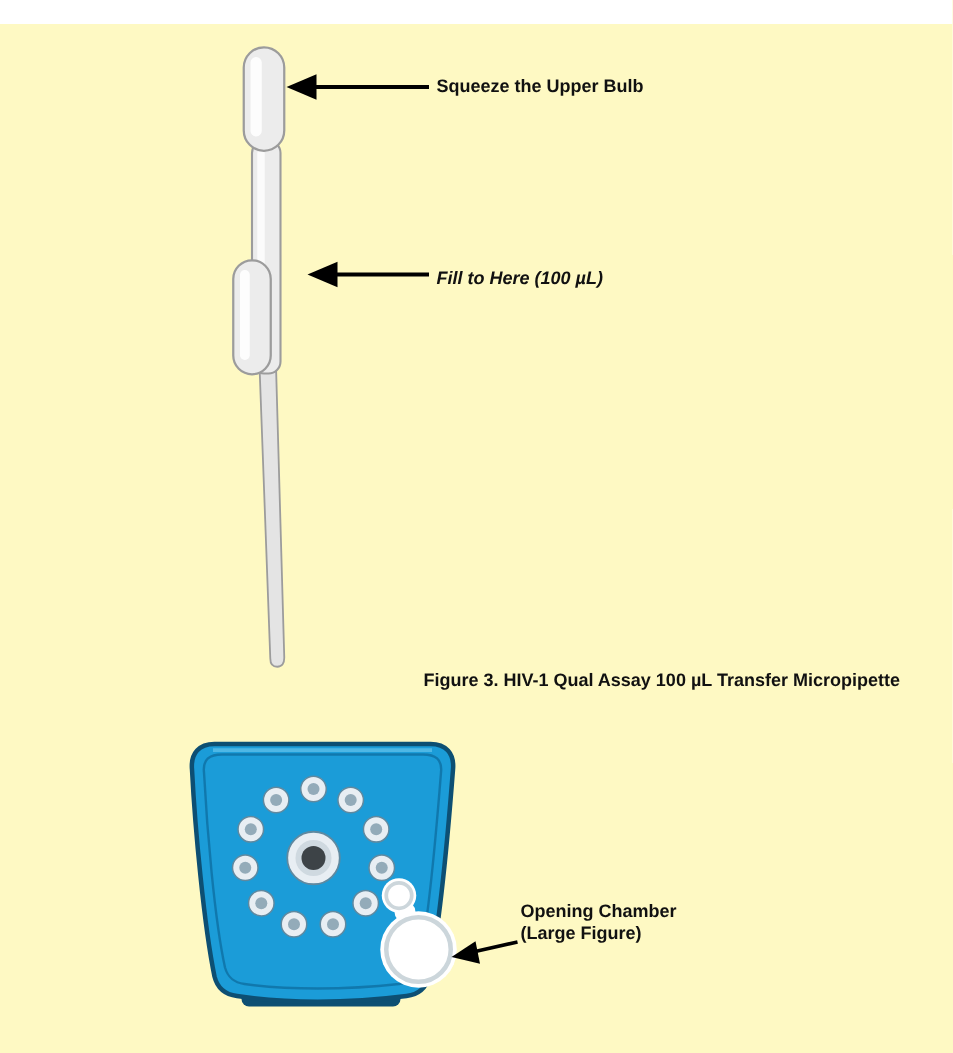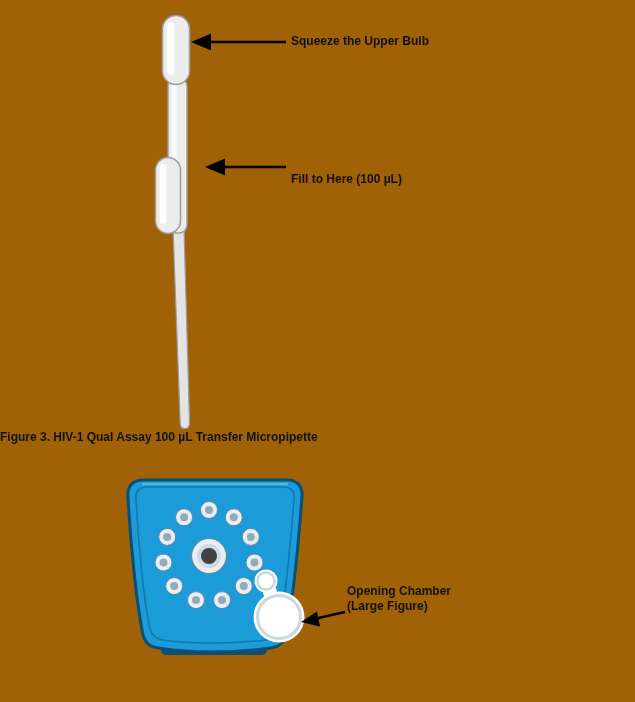--- a/index.html
+++ b/index.html
@@ -2,31 +2,31 @@
 <html><head>
 <meta charset="utf-8">
 <style>
   html,body{margin:0;padding:0;}
   body{
     width:635px;height:702px;
     background:#ffffff;
     font-family:"Liberation Sans",sans-serif;
     position:relative;overflow:hidden;
   }
-  .page{position:absolute;inset:0;background:#a16207;}
+  .page{position:absolute;inset:0;background:#fef9c3;margin-top:16px;}
   .gfx{position:absolute;left:0;top:0;}
   .callout{
     position:absolute;
     font-weight:bold;font-size:12px;color:#111111;
     white-space:nowrap;line-height:14px;
   }
   .caption{
     position:absolute;
     font-weight:bold;font-size:12px;color:#111111;
-    text-align:left;white-space:nowrap;
+    text-align:right;white-space:nowrap;
   }
 </style>
 </head>
 <body>
 
 <div class="page">
 
   <svg class="gfx" width="635" height="702" viewBox="0 0 635 702">
 
     <g>
@@ -110,21 +110,21 @@
     </g>
 
     <g>
       <line x1="345" y1="612" x2="316" y2="618.5" stroke="#000000" stroke-width="2.4"></line>
       <polygon points="301,622 317,611.5 320,626.5" fill="#000000"></polygon>
     </g>
   </svg>
 
   <div class="callout" style="left:291px;top:34px;">Squeeze the Upper Bulb</div>
 
-  <div class="callout" style="left:291px;top:172px;">Fill to Here (100 µL)</div>
+  <div class="callout" style="left:291px;top:162px;font-style:italic;">Fill to Here (100 µL)</div>
 
   <div class="caption" style="left:0;top:430px;width:600px;">Figure 3. HIV-1 Qual Assay 100 µL Transfer Micropipette</div>
 
   <div class="callout" style="left:347px;top:584px;">Opening Chamber</div>
 
   <div class="callout" style="left:347px;top:599px;">(Large Figure)</div>
 
 </div>
 
 </body></html>

